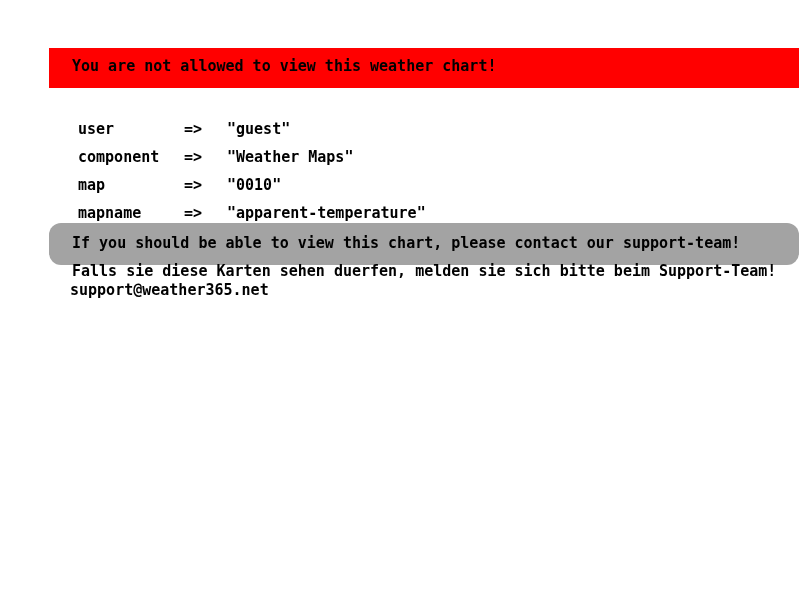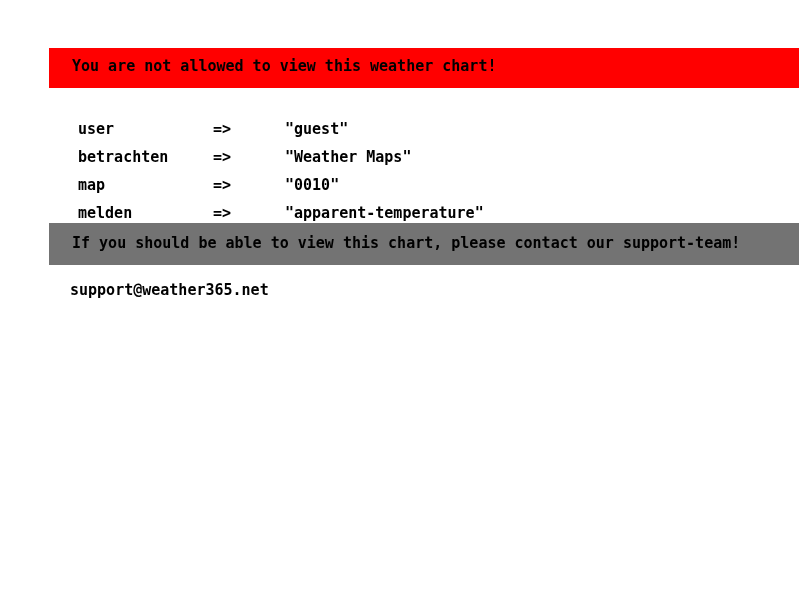--- a/index.html
+++ b/index.html
@@ -23,29 +23,30 @@
   }
   .banner-error {
     top: 24px;
     height: 40px;
     background: #ff0000;
   }
   .banner-info {
     top: 199px;
     height: 42px;
     padding-top: 2px;
-    background: #737373;
+    background: #a3a3a3;
+    border-radius: 12px;
   }
   .banner-line { height: 20px; white-space: pre; }
   .params {
     position: absolute;
     left: 38px;
     top: 79px;
   }
-  .param-row { display: flex; height: 20px; white-space: pre; gap: 29px; }
+  .param-row { display: flex; height: 20px; white-space: pre; }
   .param-key { width: 90px; }
   .param-arrow { width: 27px; }
   .footer {
     position: absolute;
     left: 38px;
     top: 248px;
     width: 734px;
     height: 20px;
     display: flex;
     justify-content: space-between;
@@ -60,40 +61,41 @@
   <div class="banner-line">You are not allowed to view this weather chart!</div>
 </div>
 
 <div class="params">
   <div class="param-row">
     <span class="param-key">user</span>
     <span class="param-arrow">=&gt;</span>
     <span class="param-value">"guest"</span>
   </div>
   <div class="param-row">
-    <span class="param-key">betrachten</span>
+    <span class="param-key">component</span>
     <span class="param-arrow">=&gt;</span>
     <span class="param-value">"Weather Maps"</span>
   </div>
   <div class="param-row">
     <span class="param-key">map</span>
     <span class="param-arrow">=&gt;</span>
     <span class="param-value">"0010"</span>
   </div>
   <div class="param-row">
-    <span class="param-key">melden</span>
+    <span class="param-key">mapname</span>
     <span class="param-arrow">=&gt;</span>
     <span class="param-value">"apparent-temperature"</span>
   </div>
   <div class="param-row">
     <span class="param-key">chart</span>
     <span class="param-arrow">=&gt;</span>
     <span class="param-value">"56"</span>
   </div>
 </div>
 
 <div class="banner banner-info">
   <div class="banner-line">If you should be able to view this chart, please contact our support-team!</div>
+  <div class="banner-line">Falls sie diese Karten sehen duerfen, melden sie sich bitte beim Support-Team!</div>
 </div>
 
 <div class="footer">
   <span>support@weather365.net</span>
 </div>
 
 </body></html>

